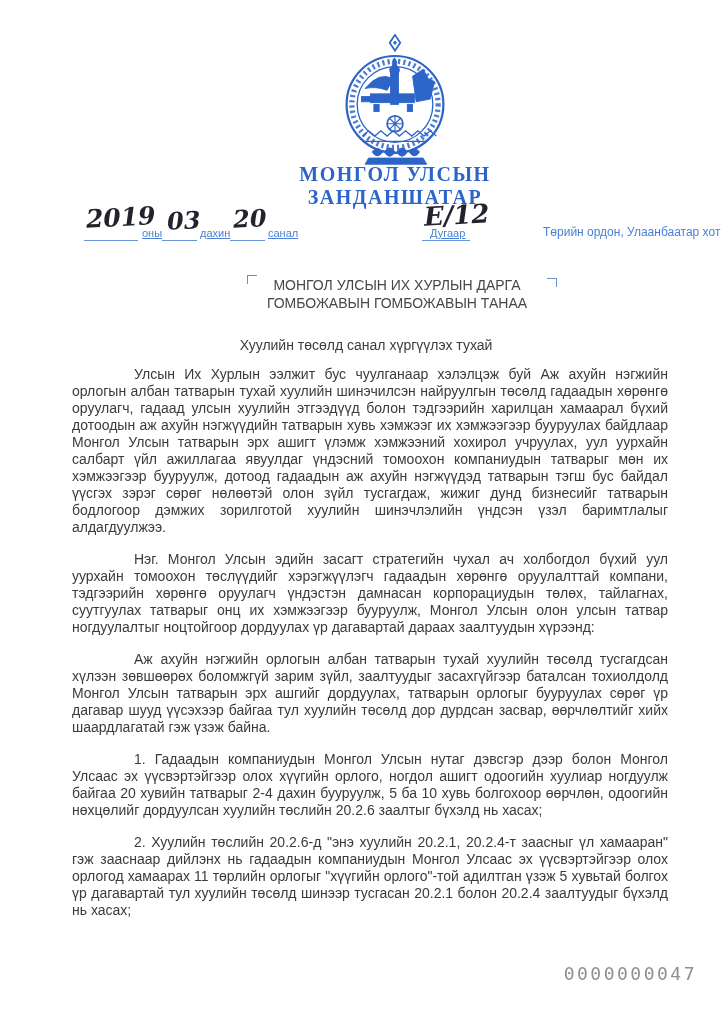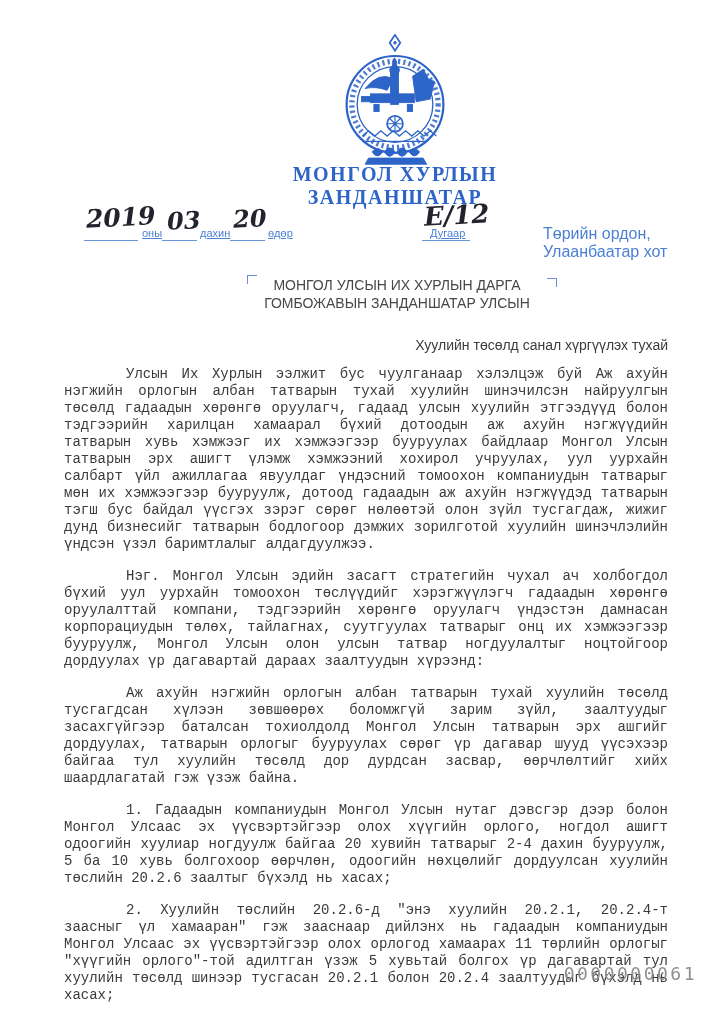--- a/index.html
+++ b/index.html
@@ -38,44 +38,44 @@
   .hw-day{left:233px;top:4px;font-size:24px;}
   .hw-number{left:424px;top:0px;font-size:26px;}
   .ul-year{left:84px;width:54px;}
   .ul-month{left:162px;width:35px;}
   .ul-day{left:230px;width:35px;}
   .ul-number{left:422px;width:48px;}
   .lbl-ony{left:142px;}
   .lbl-saryn{left:200px;}
   .lbl-odor{left:268px;}
   .lbl-dugaar{left:384px;margin-left:46px;}
-  .dl-place{position:absolute;left:543px;top:25px;font-size:16px;color:#4a7fd4;}
+  .dl-place{position:absolute;left:543px;top:25px;font-size:12px;color:#4a7fd4;}
   
   .addressee{
     position:absolute;left:197px;top:277px;width:400px;
     text-align:center;
     font-size:14px;line-height:17.5px;
     color:#474747;
   }
   .bracket{position:absolute;width:9px;height:8px;}
   .bracket-left{left:247px;top:275px;border-left:1.5px solid #6a8fd8;border-top:1.5px solid #6a8fd8;}
   .bracket-right{left:547px;top:278px;border-right:1.5px solid #6a8fd8;border-top:1.5px solid #6a8fd8;}
   
   .subject{
     position:absolute;left:64px;top:337px;width:604px;
-    text-align:right;
+    text-align:center;
     font-size:14px;color:#3c3c3c;
   }
   .body-text{
     position:absolute;left:64px;top:366px;width:604px;
     font-size:14px;line-height:17px;
     text-align:justify;
     color:#3b3b3b;
   }
-  .body-text p{margin:0 0 15px 0;text-indent:62px;font-family:Liberation Mono, monospace;}
+  .body-text p{margin:0 0 15px 8px;text-indent:62px;}
   
   .stamp{
     position:absolute;right:27px;top:963px;
     font-family:"DejaVu Sans Mono",monospace;
     font-size:18px;letter-spacing:2.5px;
     color:#8f8f8f;
   }
 </style>
 </head>
 <body>
@@ -117,56 +117,56 @@
         <path d="M44 134 q6 -8 12 0 q-6 9 -12 0 z"></path>
         <path d="M58 134 q6 -9 12 0 q-6 10 -12 0 z"></path>
         <path d="M72 134 q6 -9 12 0 q-6 10 -12 0 z"></path>
         <path d="M86 134 q6 -8 12 0 q-6 9 -12 0 z"></path>
         <path d="M40 141 h62 l4 7 h-70 z"></path>
       </g>
     </svg>
   </div>
 
   <div class="org-title">
-    <div>МОНГОЛ  ХУРЛЫН</div>
+    <div>МОНГОЛ  УЛСЫН</div>
     <div>ЗАНДАНШАТАР</div>
   </div>
 
   <div class="dateline">
     <span class="handwrite hw-year">2019</span>
     <span class="dl-underline ul-year"></span>
     <span class="dl-label lbl-ony">оны</span>
 
     <span class="handwrite hw-month">03</span>
     <span class="dl-underline ul-month"></span>
     <span class="dl-label lbl-saryn">дахин</span>
 
     <span class="handwrite hw-day">20</span>
     <span class="dl-underline ul-day"></span>
-    <span class="dl-label lbl-odor">өдөр</span>
+    <span class="dl-label lbl-odor">санал</span>
 
     <span class="dl-label lbl-dugaar">Дугаар</span>
     <span class="handwrite hw-number">E/12</span>
     <span class="dl-underline ul-number"></span>
 
     <span class="dl-place">Төрийн ордон, Улаанбаатар хот</span>
   </div>
 
   <span class="bracket bracket-left"></span>
   <span class="bracket bracket-right"></span>
   <div class="addressee">
     <div>МОНГОЛ УЛСЫН ИХ ХУРЛЫН ДАРГА</div>
-    <div>ГОМБОЖАВЫН ЗАНДАНШАТАР УЛСЫН</div>
+    <div>ГОМБОЖАВЫН ГОМБОЖАВЫН ТАНАА</div>
   </div>
 
   <div class="subject">Хуулийн төсөлд санал хүргүүлэх тухай</div>
 
   <div class="body-text">
     <p>Улсын Их Хурлын ээлжит бус чуулганаар хэлэлцэж буй Аж ахуйн нэгжийн орлогын албан татварын тухай хуулийн шинэчилсэн найруулгын төсөлд гадаадын хөрөнгө оруулагч, гадаад улсын хуулийн этгээдүүд болон тэдгээрийн харилцан хамаарал бүхий дотоодын аж ахуйн нэгжүүдийн татварын хувь хэмжээг их хэмжээгээр бууруулах байдлаар Монгол Улсын татварын эрх ашигт үлэмж хэмжээний хохирол учруулах, уул уурхайн салбарт үйл ажиллагаа явуулдаг үндэсний томоохон компаниудын татварыг мөн их хэмжээгээр бууруулж, дотоод гадаадын аж ахуйн нэгжүүдэд татварын тэгш бус байдал үүсгэх зэрэг сөрөг нөлөөтэй олон зүйл тусгагдаж,  жижиг дунд бизнесийг татварын бодлогоор дэмжих зорилготой хуулийн шинэчлэлийн үндсэн үзэл баримтлалыг алдагдуулжээ.</p>
     <p>Нэг. Монгол Улсын эдийн засагт стратегийн чухал ач холбогдол бүхий уул уурхайн томоохон төслүүдийг хэрэгжүүлэгч гадаадын хөрөнгө оруулалттай компани, тэдгээрийн хөрөнгө оруулагч үндэстэн дамнасан корпорациудын төлөх, тайлагнах, суутгуулах татварыг онц их хэмжээгээр бууруулж, Монгол Улсын олон улсын татвар ногдуулалтыг ноцтойгоор дордуулах үр дагавартай дараах заалтуудын хүрээнд:</p>
     <p>Аж ахуйн нэгжийн орлогын албан татварын тухай хуулийн төсөлд тусгагдсан хүлээн зөвшөөрөх боломжгүй зарим зүйл, заалтуудыг засахгүйгээр баталсан тохиолдолд Монгол Улсын татварын эрх ашгийг дордуулах, татварын орлогыг бууруулах сөрөг үр дагавар шууд үүсэхээр байгаа тул хуулийн төсөлд дор дурдсан засвар, өөрчлөлтийг хийх шаардлагатай гэж үзэж байна.</p>
     <p>1. Гадаадын компаниудын Монгол Улсын нутаг дэвсгэр дээр болон Монгол Улсаас эх үүсвэртэйгээр олох хүүгийн орлого, ногдол ашигт одоогийн хуулиар ногдуулж байгаа 20 хувийн татварыг 2-4 дахин бууруулж, 5 ба 10 хувь болгохоор өөрчлөн, одоогийн нөхцөлийг дордуулсан хуулийн төслийн 20.2.6 заалтыг бүхэлд нь хасах;</p>
     <p>2. Хуулийн төслийн 20.2.6-д "энэ хуулийн 20.2.1, 20.2.4-т заасныг үл хамааран" гэж зааснаар дийлэнх нь гадаадын компаниудын Монгол Улсаас эх үүсвэртэйгээр олох орлогод хамаарах 11 төрлийн орлогыг "хүүгийн орлого"-той адилтган үзэж 5 хувьтай болгох үр дагавартай тул хуулийн төсөлд шинээр тусгасан 20.2.1 болон 20.2.4 заалтуудыг бүхэлд нь хасах;</p>
   </div>
 
-  <div class="stamp">0000000061</div>
+  <div class="stamp">0000000047</div>
 
 </div>
 
 </body></html>

